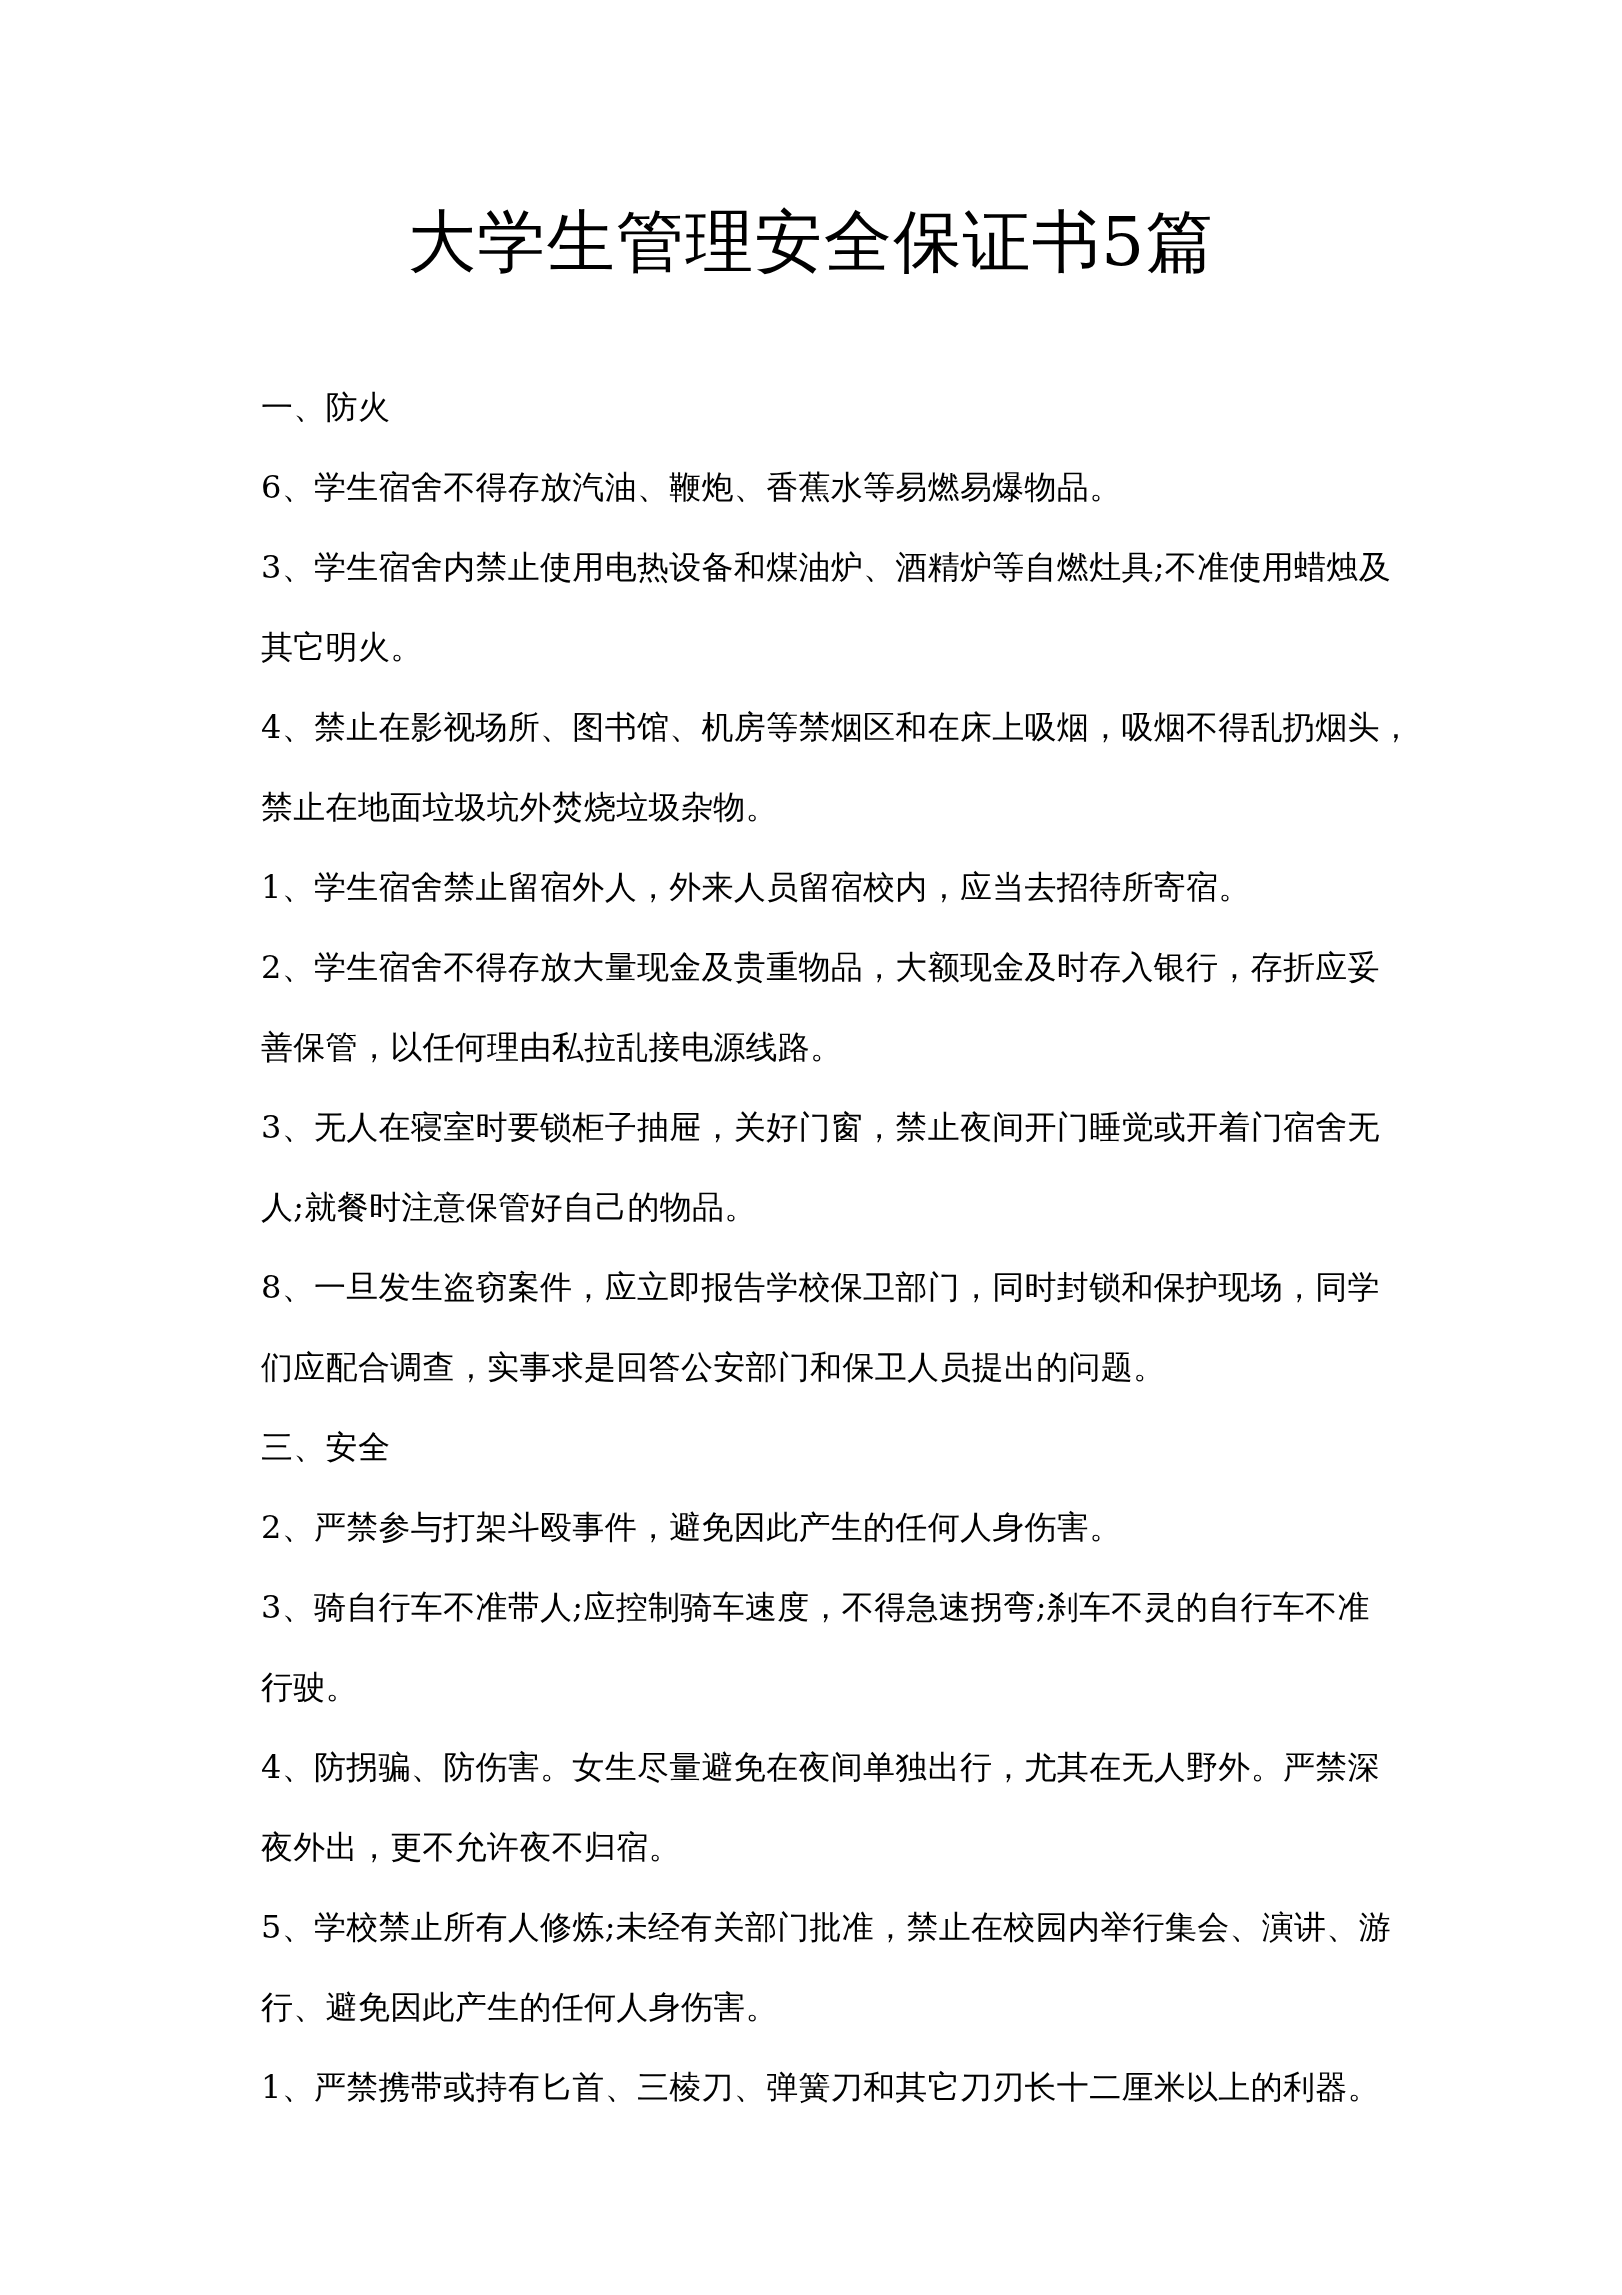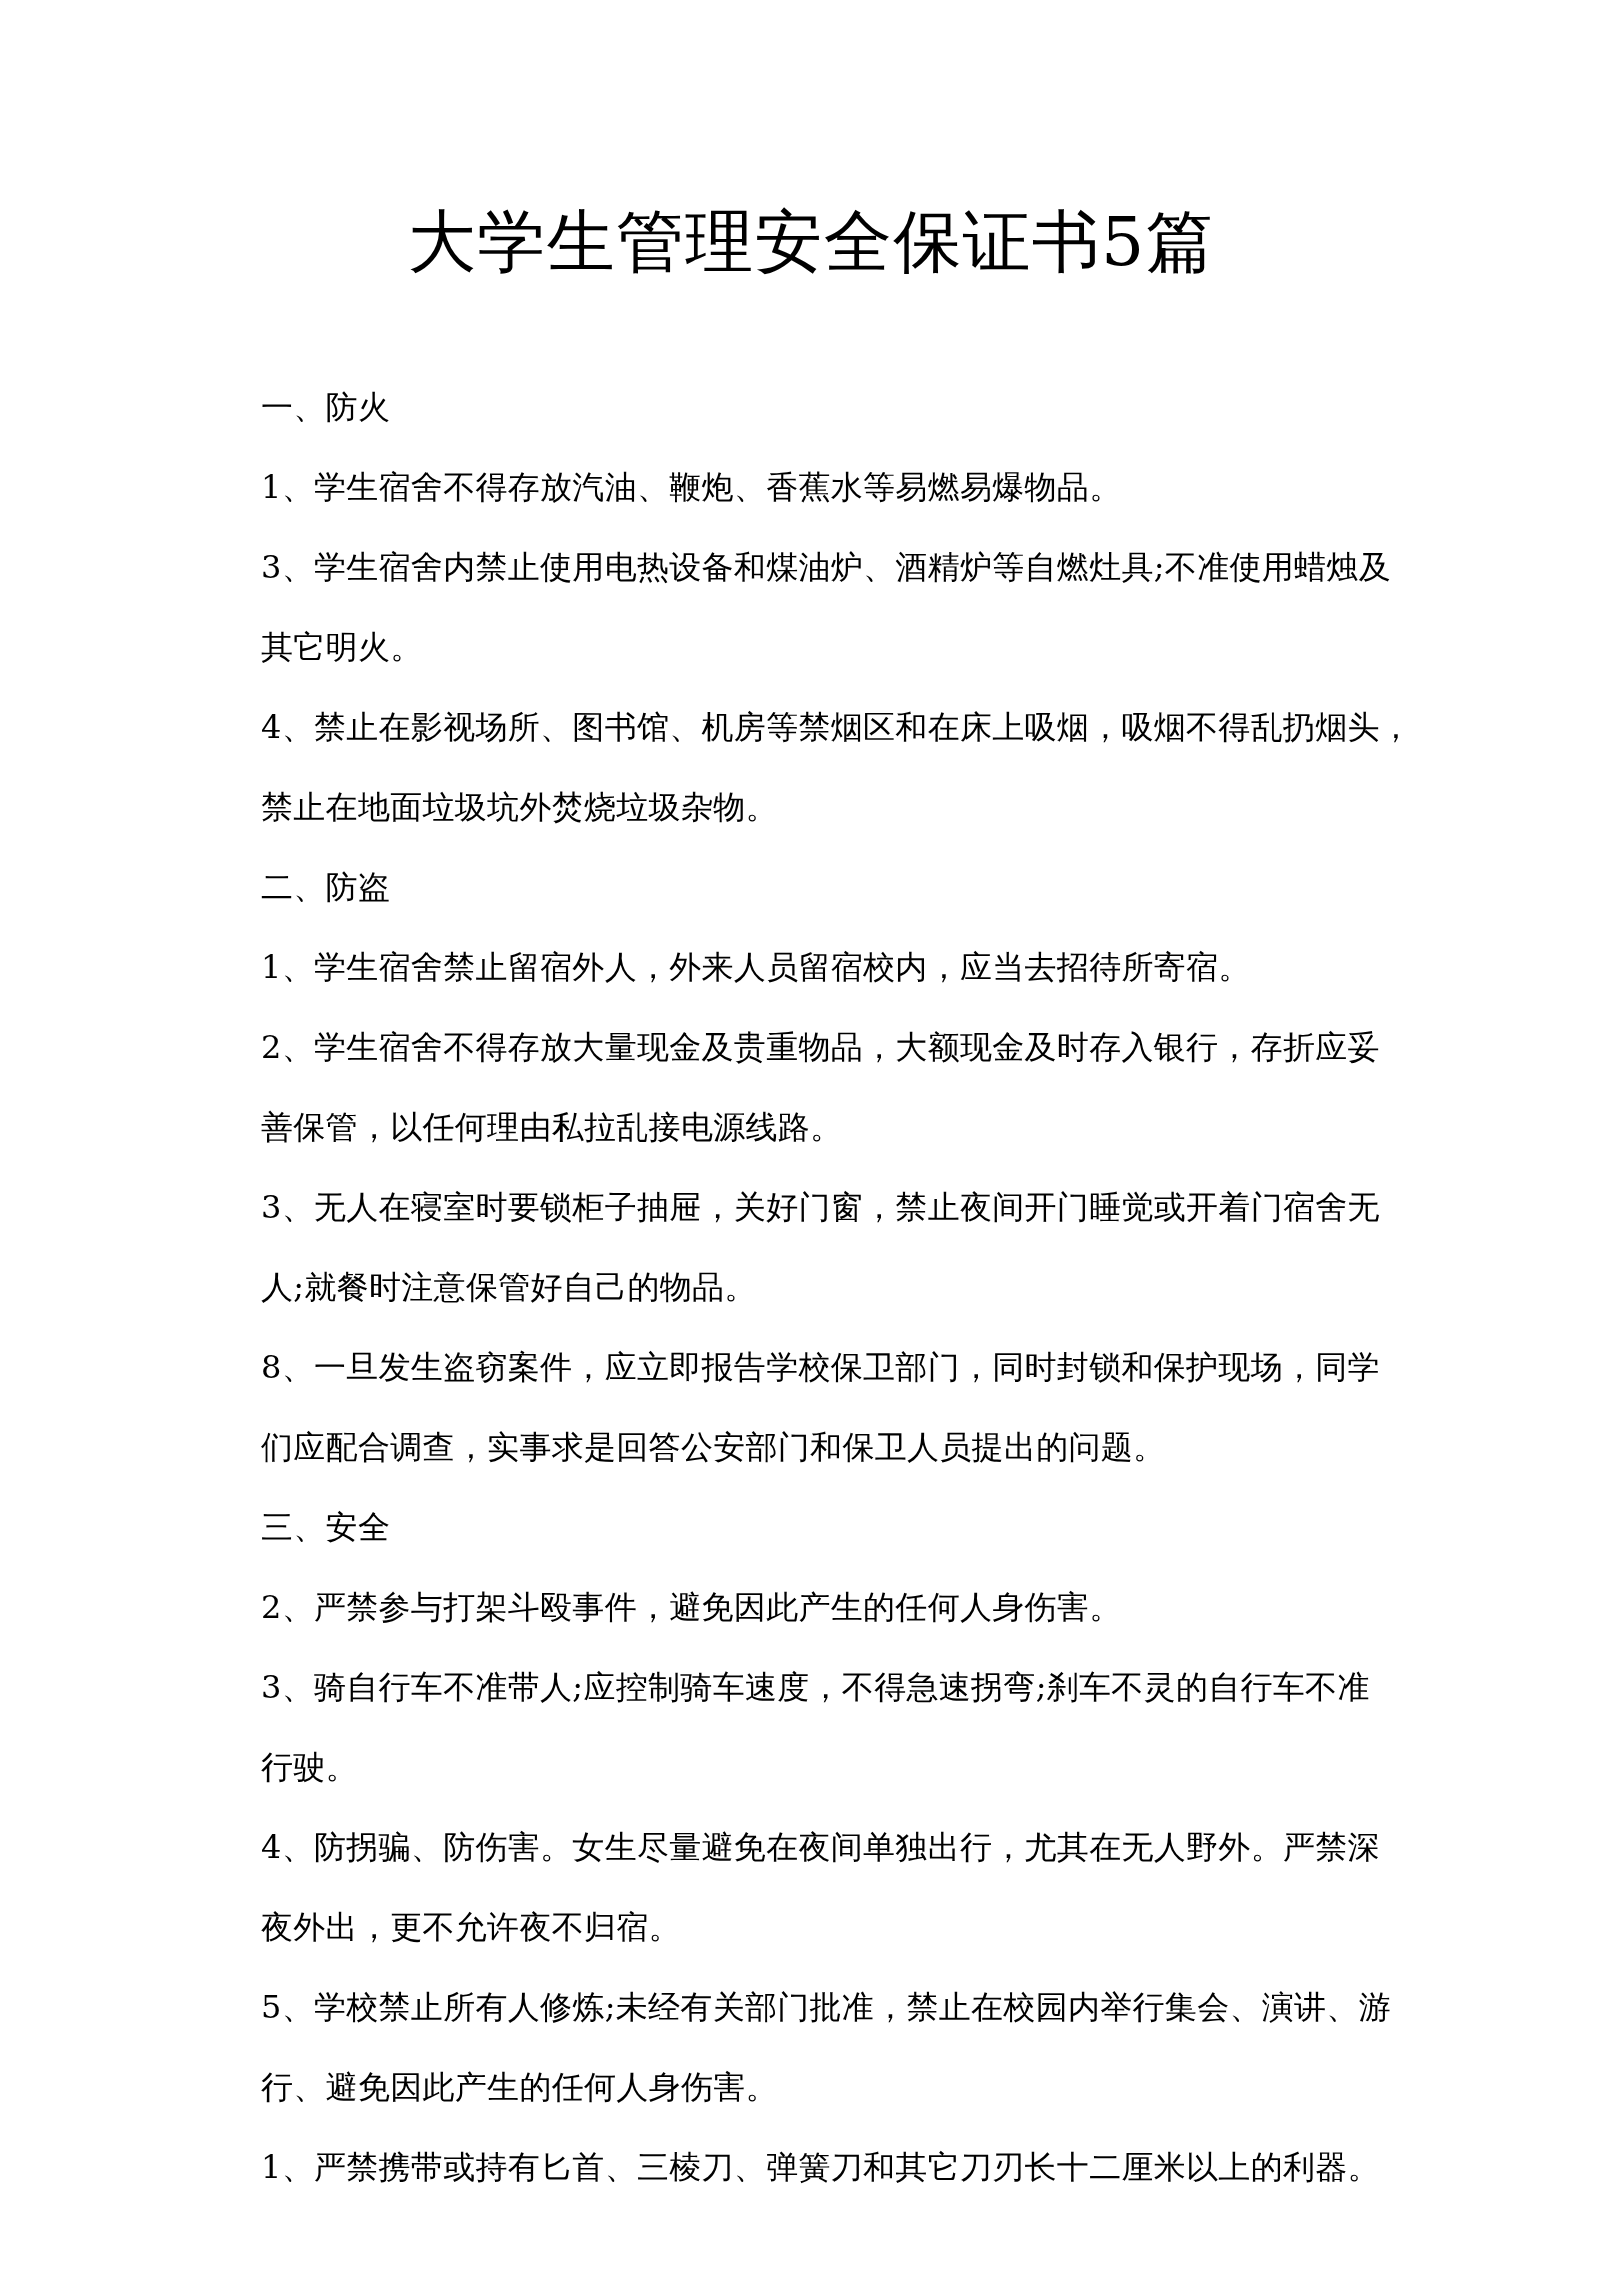--- a/index.html
+++ b/index.html
@@ -53,34 +53,33 @@
 <body>
 
 <div class="page">
   <h1 class="title">大学生管理安全保证书5篇</h1>
 
   <div class="body-text">
 
     <div>
       <p class="line">一、防火</p>
       <div>
-        <p class="line">1、学生宿舍不得存放汽油、鞭炮、香蕉水等易燃易爆物品。</p>
+        <p class="line">6、学生宿舍不得存放汽油、鞭炮、香蕉水等易燃易爆物品。</p>
       </div>
       <div>
         <p class="line">3、学生宿舍内禁止使用电热设备和煤油炉、酒精炉等自燃灶具;不准使用蜡烛及</p>
         <p class="line">其它明火。</p>
       </div>
       <div>
         <p class="line">4、禁止在影视场所、图书馆、机房等禁烟区和在床上吸烟，吸烟不得乱扔烟头，</p>
         <p class="line">禁止在地面垃圾坑外焚烧垃圾杂物。</p>
       </div>
     </div>
 
     <div>
-      <p class="line">二、防盗</p>
       <div>
         <p class="line">1、学生宿舍禁止留宿外人，外来人员留宿校内，应当去招待所寄宿。</p>
       </div>
       <div>
         <p class="line">2、学生宿舍不得存放大量现金及贵重物品，大额现金及时存入银行，存折应妥</p>
         <p class="line">善保管，以任何理由私拉乱接电源线路。</p>
       </div>
       <div>
         <p class="line">3、无人在寝室时要锁柜子抽屉，关好门窗，禁止夜间开门睡觉或开着门宿舍无</p>
         <p class="line">人;就餐时注意保管好自己的物品。</p>

